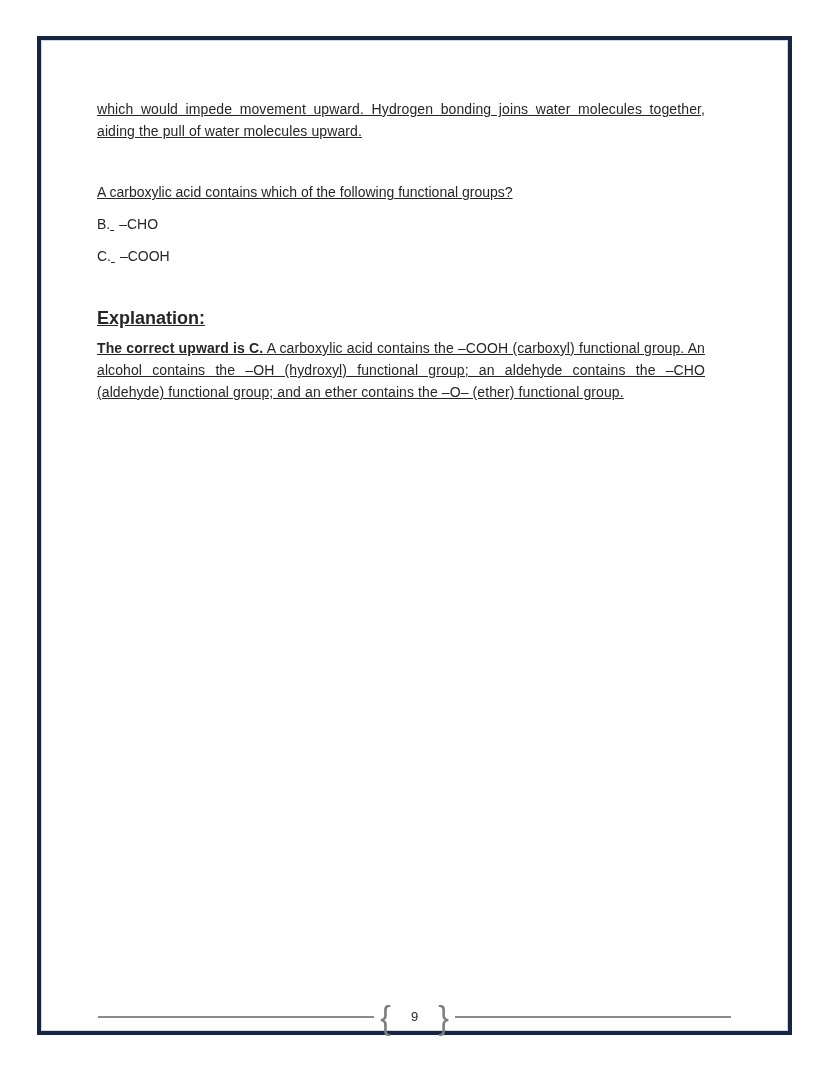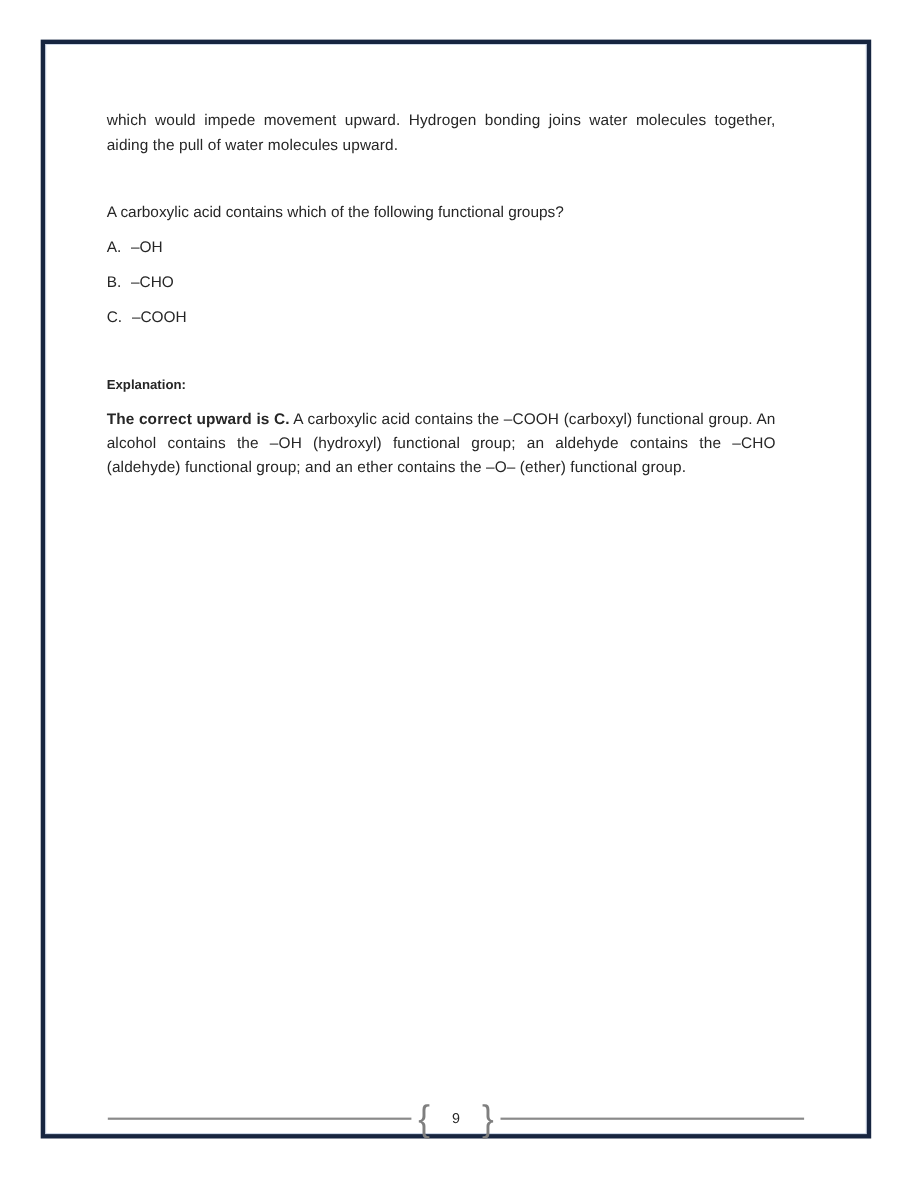--- a/index.html
+++ b/index.html
@@ -30,20 +30,21 @@
     background: #ffffff;
   }
 
   .content {
     position: absolute;
     left: 0; top: 0; right: 0; bottom: 0;
     padding: 0 83px 0 56px;
     color: #262626;
     font-size: 14px;
     line-height: 22px;
+    text-decoration: underline;
   }
 
   .intro-paragraph {
     margin-top: 58px;
     text-align: justify;
     letter-spacing: 0.1px;
   }
 
   .question {
     margin-top: 39px;
@@ -53,21 +54,21 @@
     margin-top: 10px;
     white-space: nowrap;
   }
 
   .option-label { display: inline-block; }
   .option-text  { display: inline-block; margin-left: 5px; }
 
   .explanation-heading {
     margin-top: 40px;
     font-weight: bold;
-    font-size: 12px;
+    font-size: 18px;
     line-height: 22px;
   }
 
   .explanation-paragraph {
     margin-top: 8px;
     text-align: justify;
     letter-spacing: 0.1px;
   }
 
   .explanation-lead {
@@ -111,24 +112,20 @@
 <body>
 
 <div class="page">
   <div class="page-frame">
     <div class="content">
 
       <p class="intro-paragraph">which would impede movement upward. Hydrogen bonding joins water molecules together, aiding the pull of water molecules upward.</p>
 
       <p class="question">A carboxylic acid contains which of the following functional groups?</p>
 
-      <p class="option-row">
-        <span class="option-label">A.</span>
-        <span class="option-text">–OH</span>
-      </p>
 
       <p class="option-row">
         <span class="option-label">B.</span>
         <span class="option-text">–CHO</span>
       </p>
 
       <p class="option-row">
         <span class="option-label">C.</span>
         <span class="option-text">–COOH</span>
       </p>

